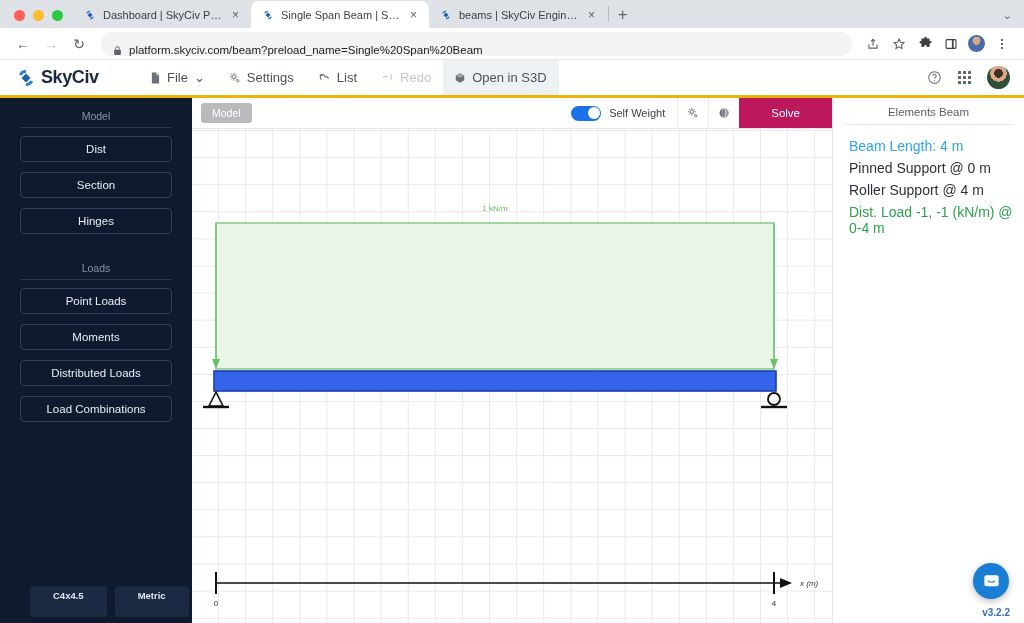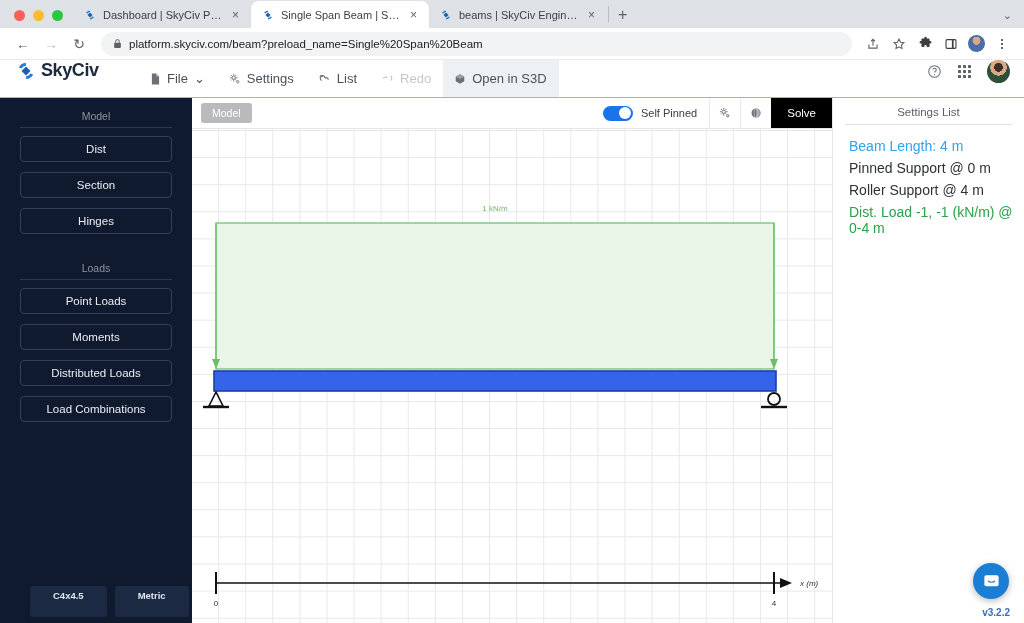--- a/index.html
+++ b/index.html
@@ -55,21 +55,21 @@
     width:26px; height:26px;
     display:flex; align-items:center; justify-content:center;
     color:#5f6368; font-size:14px; border-radius:50%;
   }
   .nav-btn.disabled { color:#bdc1c6; }
   .omnibox {
     flex:1;
     height:24px;
     background:#f1f3f4;
     border-radius:13px;
-    display:flex; align-items:center;
+    display:flex; align-items:flex-end;
     gap:7px;
     padding:0 12px;
     margin:0 7px;
     font-size:11.5px; color:#202124;
     overflow:hidden; white-space:nowrap;
   }
   .tb-icon {
     width:24px; height:24px;
     display:flex; align-items:center; justify-content:center;
     color:#5f6368;
@@ -78,22 +78,22 @@
     width:19px; height:19px; border-radius:50%;
     background:radial-gradient(circle at 50% 34%, #d8a887 0 28%, #4b6ea8 29% 100%);
     border:1px solid #fff;
     margin:0 2px;
   }
 
   
   .app-header {
     height:38px;
     background:#ffffff;
-    display:flex; align-items:flex-start;
-    border-bottom:1px solid #eab308;
+    display:flex; align-items:center;
+    border-bottom:3px solid #eab308;
     position:relative;
   }
   .brand { display:flex; align-items:center; gap:5px; padding-left:16px; width:138px; }
   .brand-name { font-size:18px; font-weight:bold; color:#1b2a3d; letter-spacing:-0.4px; }
 
   .menu-items { display:flex; align-items:center; height:100%; }
   .menu-item {
     display:flex; align-items:center; gap:6px;
     height:100%;
     padding:0 12px;
@@ -179,26 +179,26 @@
     background:#fff; top:1.5px; right:1.5px;
   }
   .toggle-label { font-size:11px; color:#3c4043; padding-right:12px; }
   .ct-icon {
     width:31px; height:100%;
     display:flex; align-items:center; justify-content:center;
     color:#5f6368;
     border-left:1px solid #e9ebed;
   }
   .solve-btn {
-    background:#000000;
+    background:#be185d;
     color:#fff;
     font-size:11.5px;
     height:100%;
     display:flex; align-items:center;
-    padding:0 16px;
+    padding:0 32px;
   }
 
   
   .canvas-area {
     flex:1;
     position:relative;
     background-color:#ffffff;
     background-image:
       linear-gradient(to right, #e8e8e8 1px, transparent 1px),
       linear-gradient(to bottom, #e8e8e8 1px, transparent 1px);
@@ -437,21 +437,21 @@
       <div class="chip"><span>New File</span><sup>*</sup></div>
     </div>
   </div>
 
   <div class="canvas-col">
 
     <div class="canvas-toolbar">
       <div class="model-tab">Model</div>
       <div class="ct-right">
         <div class="toggle"></div>
-        <span class="toggle-label">Self Pinned</span>
+        <span class="toggle-label">Self Weight</span>
         <div class="ct-icon">
           <svg width="12" height="12" viewBox="0 0 24 24" fill="none" stroke="#5f6368" stroke-width="1.8">
             <circle cx="9.5" cy="9.5" r="3.4"></circle>
             <path d="M9.5 1.8v3M9.5 14.2v3M1.8 9.5h3M14.2 9.5h3M4.1 4.1l2.1 2.1M12.8 12.8l2.1 2.1M14.9 4.1l-2.1 2.1M6.2 12.8l-2.1 2.1"></path>
             <circle cx="17.5" cy="17.5" r="2.3"></circle>
           </svg>
         </div>
         <div class="ct-icon">
           <svg width="12" height="12" viewBox="0 0 24 24">
             <circle cx="12" cy="12" r="9" fill="#6b7076"></circle>
@@ -495,21 +495,21 @@
           <line x1="582" y1="443" x2="582" y2="465" stroke="#111111" stroke-width="2"></line>
           <text x="24" y="477" font-family="Liberation Sans, sans-serif" font-size="8" fill="#333" text-anchor="middle">0</text>
           <text x="582" y="477" font-family="Liberation Sans, sans-serif" font-size="8" fill="#333" text-anchor="middle">4</text>
           <text x="608" y="457" font-family="Liberation Sans, sans-serif" font-size="8" fill="#333" font-style="italic">x (m)</text>
         </g>
       </svg>
     </div>
   </div>
 
   <div class="right-panel">
-    <div class="panel-title">Settings List</div>
+    <div class="panel-title">Elements Beam</div>
     <div class="panel-divider"></div>
     <div class="elem-item blue">Beam Length: 4 m</div>
     <div class="elem-item">Pinned Support @ 0 m</div>
     <div class="elem-item">Roller Support @ 4 m</div>
     <div class="elem-item green">Dist. Load -1, -1 (kN/m) @ 0-4 m</div>
 
     <div class="intercom">
       <svg width="19" height="19" viewBox="0 0 24 24" fill="#ffffff">
         <rect x="3" y="4" width="18" height="14" rx="2.4"></rect>
         <path d="M8 11.6c1.2 1.8 6.8 1.8 8 0" stroke="#1a7fd4" stroke-width="1.5" fill="none" stroke-linecap="round"></path>

